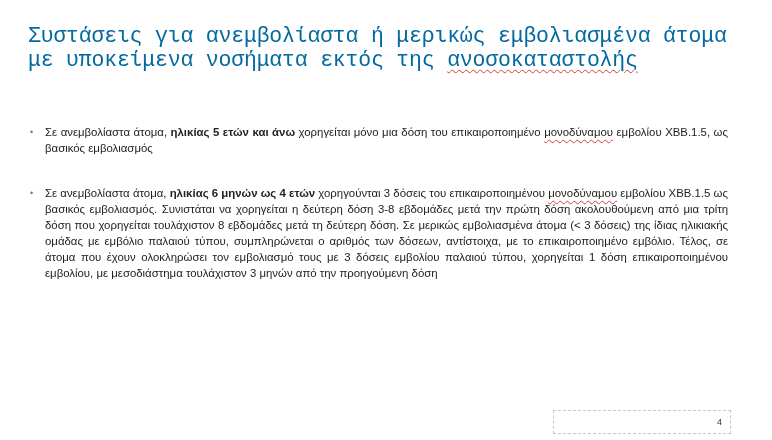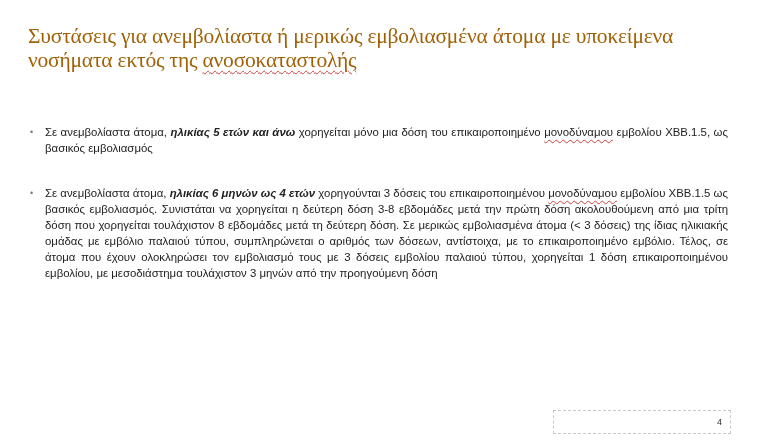--- a/index.html
+++ b/index.html
@@ -2,36 +2,36 @@
 <html><head>
   <meta charset="utf-8">
   <style>
     html, body { margin: 0; padding: 0; }
     body {
       width: 772px; height: 440px; background: #ffffff; position: relative; overflow: hidden;
     }
     .slide { position: absolute; inset: 0; background: #ffffff; }
     .title {
       position: absolute; left: 28px; top: 24px; width: 700px;
-      font-family: Liberation Serif, serif;
-      font-size: 21.5px; line-height: 24px; color: #a16207;
+      font-family: Liberation Mono, monospace;
+      font-size: 21.5px; line-height: 24px; color: #0369a1;
       letter-spacing: -0.2px;
     }
     .spell { text-decoration: underline wavy #d04040; text-decoration-thickness: 1px; text-underline-offset: 3px; }
     .body {
       position: absolute; left: 30px; top: 124px; width: 698px;
       font-family: "Liberation Sans", "DejaVu Sans", sans-serif;
       font-size: 11.4px; line-height: 16px; color: #222222;
     }
     .bullet { position: relative; padding-left: 15px; text-align: justify; margin: 0; }
     .bullet + .bullet { margin-top: 29px; }
     .bullet-dot {
       position: absolute; left: 0; top: 0; color: #777777; font-size: 9px; line-height: 16px;
     }
-    .bold { font-weight: bold; font-style: italic; }
+    .bold { font-weight: bold; }
     .page-box {
       position: absolute; left: 553px; top: 410px; width: 178px; height: 24px;
       border: 1px dashed #c8c8c8; box-sizing: border-box;
       font-family: "Liberation Sans", "DejaVu Sans", sans-serif;
       font-size: 9px; color: #333333; text-align: right; padding-right: 8px; line-height: 22px;
     }
   </style>
 </head>
 <body>
 

